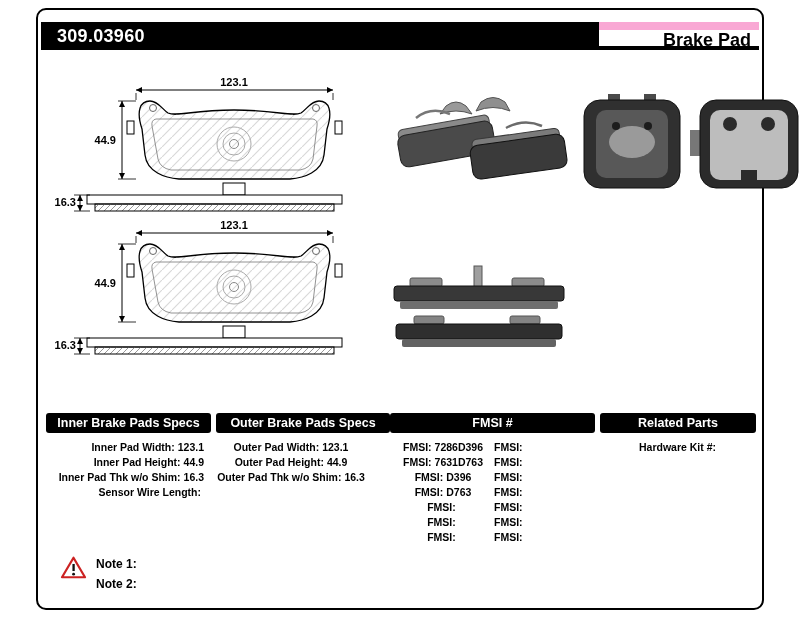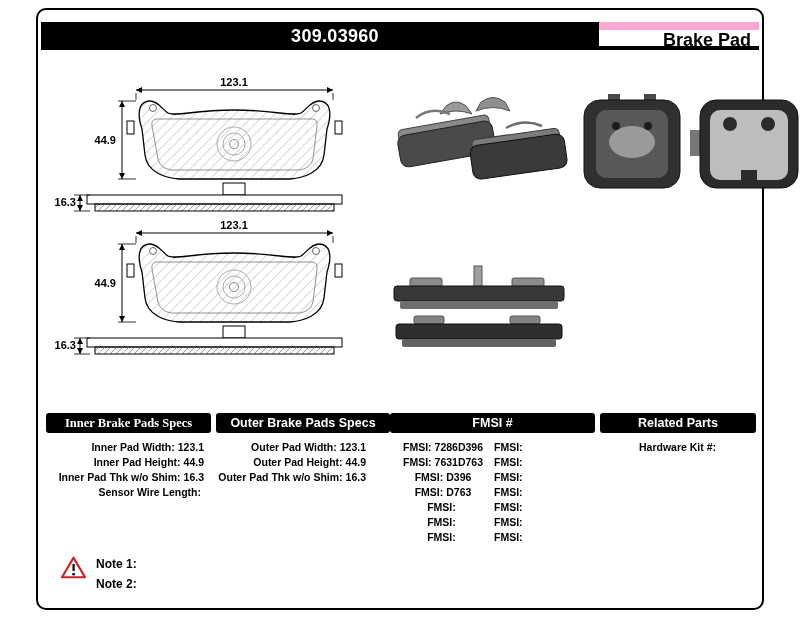--- a/index.html
+++ b/index.html
@@ -3,41 +3,41 @@
 <meta charset="utf-8">
 <style>
   html,body{margin:0;padding:0;background:#fff;}
   body{width:800px;height:619px;position:relative;overflow:hidden;
        font-family:"Liberation Sans", sans-serif;color:#000;}
   .page{position:absolute;left:36px;top:8px;width:728px;height:602px;
         border:2px solid #000;border-radius:10px;background:#fff;box-sizing:border-box;}
   
   .header{position:absolute;top:12px;left:3px;right:3px;height:28px;display:flex;}
   .hdr-left{flex:1;background:#000;color:#fff;font-weight:bold;font-size:18px;
-            line-height:28px;padding-left:30px;letter-spacing:.3px;text-align:center;}
+            line-height:28px;padding-left:16px;letter-spacing:.3px;}
   .hdr-right{width:160px;box-sizing:border-box;border-top:8px solid #f9a8d4;border-bottom:4px solid #000;
              font-weight:bold;font-size:18px;line-height:20px;text-align:right;padding-right:8px;background:#fff;}
   
   .drawings{position:absolute;left:10px;top:50px;}
   .photo{position:absolute;}
   .photo-a{left:348px;top:86px;}
   .photo-b{left:540px;top:80px;}
   .photo-c{left:352px;top:254px;}
   .dim{font-size:11px;font-weight:bold;fill:#000;font-family:"Liberation Sans",sans-serif;}
   
   .th{position:absolute;top:403px;height:20px;background:#000;color:#fff;border-radius:3px;
       font-weight:bold;font-size:12.5px;line-height:20px;text-align:center;}
-  .th1{left:8px;width:165px;font-family:Liberation Serif, serif;}
+  .th1{left:8px;width:165px;}
   .th2{left:178px;width:174px;}
   .th3{left:352px;width:205px;}
   .th4{left:562px;width:156px;}
   .col{position:absolute;top:430px;font-size:10.5px;font-weight:bold;}
   .col .row{height:15px;line-height:15px;white-space:nowrap;}
   .col-inner{left:8px;width:158px;text-align:right;}
-  .col-outer{left:178px;width:150px;text-align:right;}
+  .col-outer{left:178px;width:150px;text-align:center;}
   .col-fmsi1{left:356px;width:98px;text-align:center;}
   .col-fmsi2{left:456px;width:98px;text-align:left;}
   .col-rel{left:566px;width:150px;text-align:center;}
   .row .val{margin-left:3px;}
   
   .warn{position:absolute;left:22px;top:546px;}
   .note{position:absolute;left:58px;font-size:12px;font-weight:bold;height:16px;line-height:16px;}
   .note1{top:546px;}
   .note2{top:566px;}
 </style>

